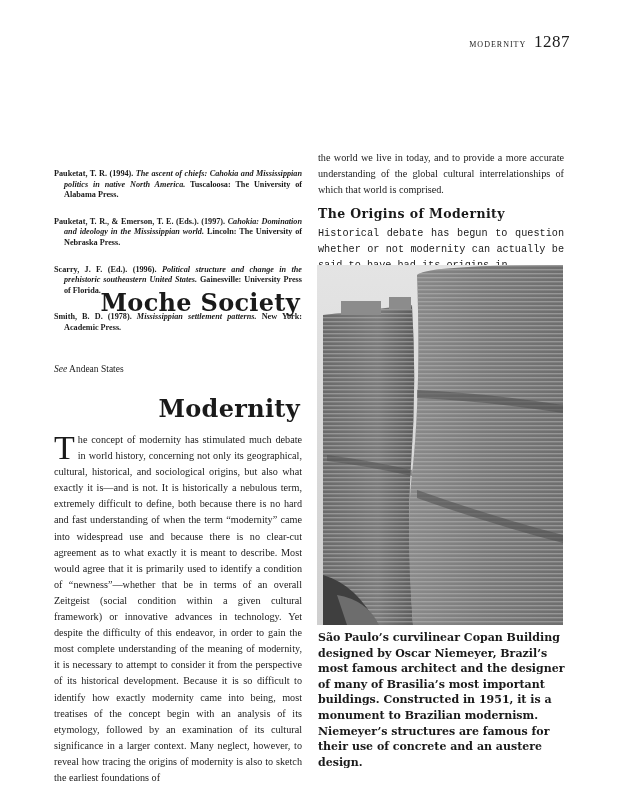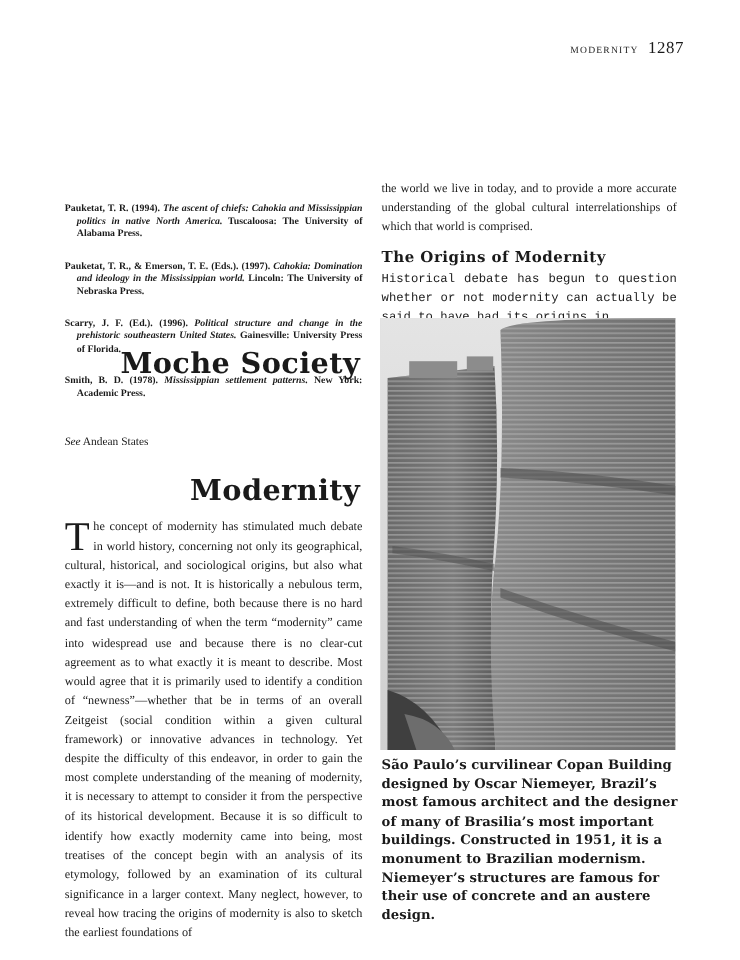--- a/index.html
+++ b/index.html
@@ -1,19 +1,19 @@
 <!DOCTYPE html>
 <html><head>
 <meta charset="utf-8">
 <style>
   html, body { margin: 0; padding: 0; background: #ffffff; }
   body { width: 617px; height: 800px; position: relative; overflow: hidden; color: #1a1a1a; font-family: "Liberation Serif", serif; }
   .running-head { position: absolute; top: 32px; right: 47px; font-size: 13px; letter-spacing: 0.5px; }
   .running-head .section { font-variant: small-caps; font-size: 12px; letter-spacing: 1px; margin-right: 4px; }
-  .running-head .pageno { font-size: 14px; }
+  .running-head .pageno { font-size: 17px; }
 
   .col-left { position: absolute; left: 54px; width: 248px; }
   .col-right { position: absolute; left: 318px; width: 246px; }
 
   .refs { top: 153px; font-size: 8.2px; line-height: 10.6px; }
   .ref { padding-left: 10px; text-indent: -10px; margin: 16px 0 1px 0; text-align: justify; font-weight: bold; }
   .ref i { font-style: italic; }
 
   .entry-title { position: absolute; right: 317px; font-family: "DejaVu Serif", serif; font-weight: bold; font-size: 24px; letter-spacing: 0.3px; }
   .moche-title { top: 288px; }

